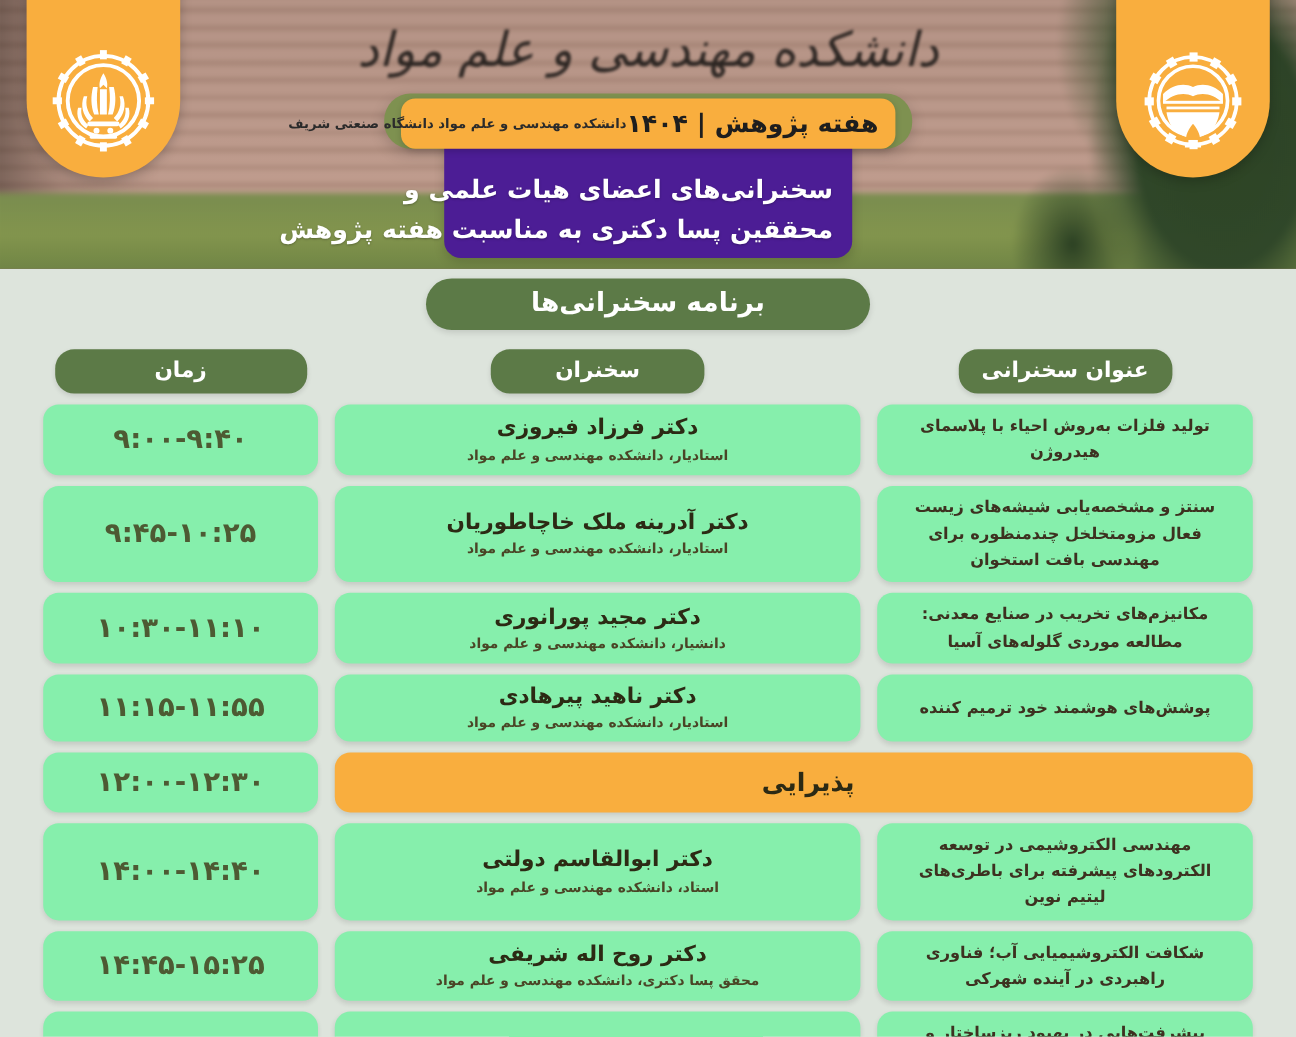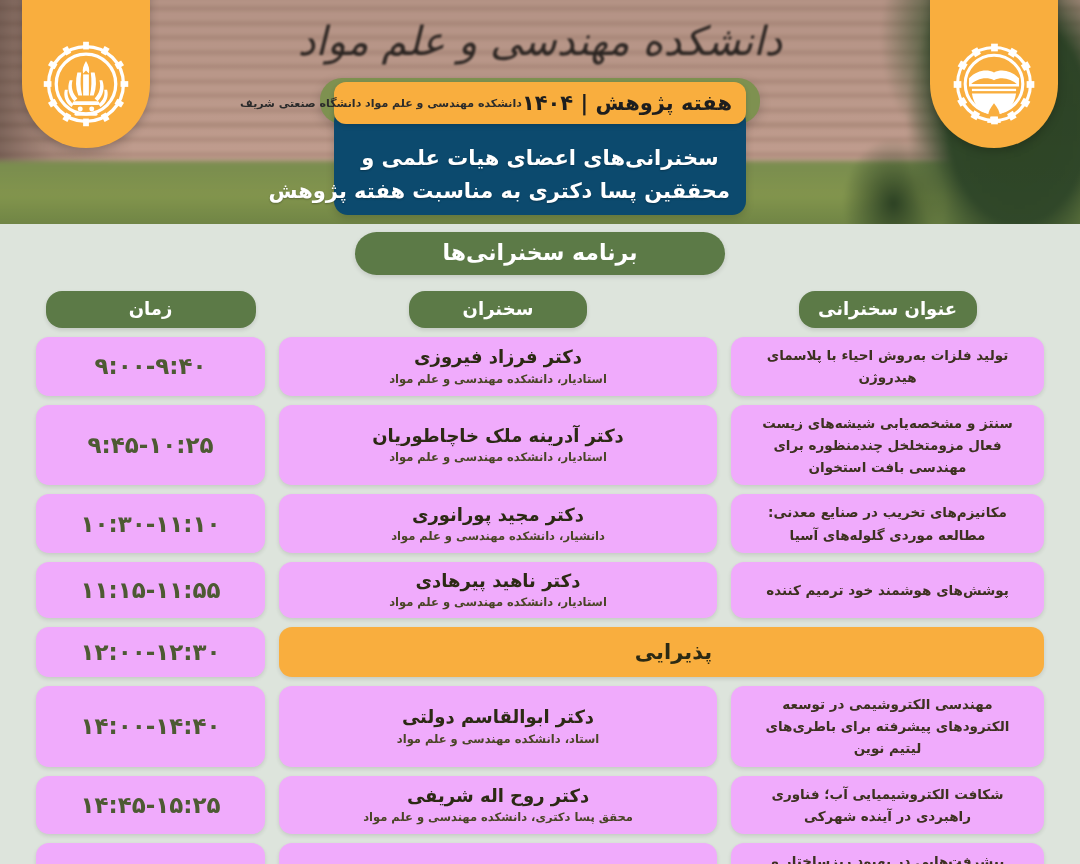--- a/index.html
+++ b/index.html
@@ -147,22 +147,22 @@
     color: #2b2b2b;
     white-space: nowrap;
   }
 
   
   .headline-block {
     position: absolute;
     left: 50%;
     transform: translateX(-50%);
     top: 108px;
-    width: 412px;
-    background: #0c4a6e;
+    width: 340px;
+    background: #4c1d95;
     border-radius: 14px;
     padding: 34px 16px 8px;
     text-align: center;
     z-index: 2;
     box-shadow: 0 3px 9px rgba(0,0,0,.16);
   }
   .headline-line {
     font-size: 21px;
     font-weight: bold;
     color: #ffffff;
@@ -209,21 +209,21 @@
     border-radius: 16px;
     padding: 7px 10px 9px;
     align-self: center;
     justify-self: center;
     min-width: 178px;
     box-shadow: 0 2px 4px rgba(0,0,0,.12);
   }
   .col-head.time { min-width: 210px; }
 
   .cell {
-    background: #f0abfc;
+    background: #86efac;
     border-radius: 13px;
     display: flex;
     flex-direction: column;
     align-items: center;
     justify-content: center;
     text-align: center;
     padding: 7px 27px;
     box-shadow: 0 2px 4px rgba(0,0,0,.11);
     min-height: 50px;
   }

